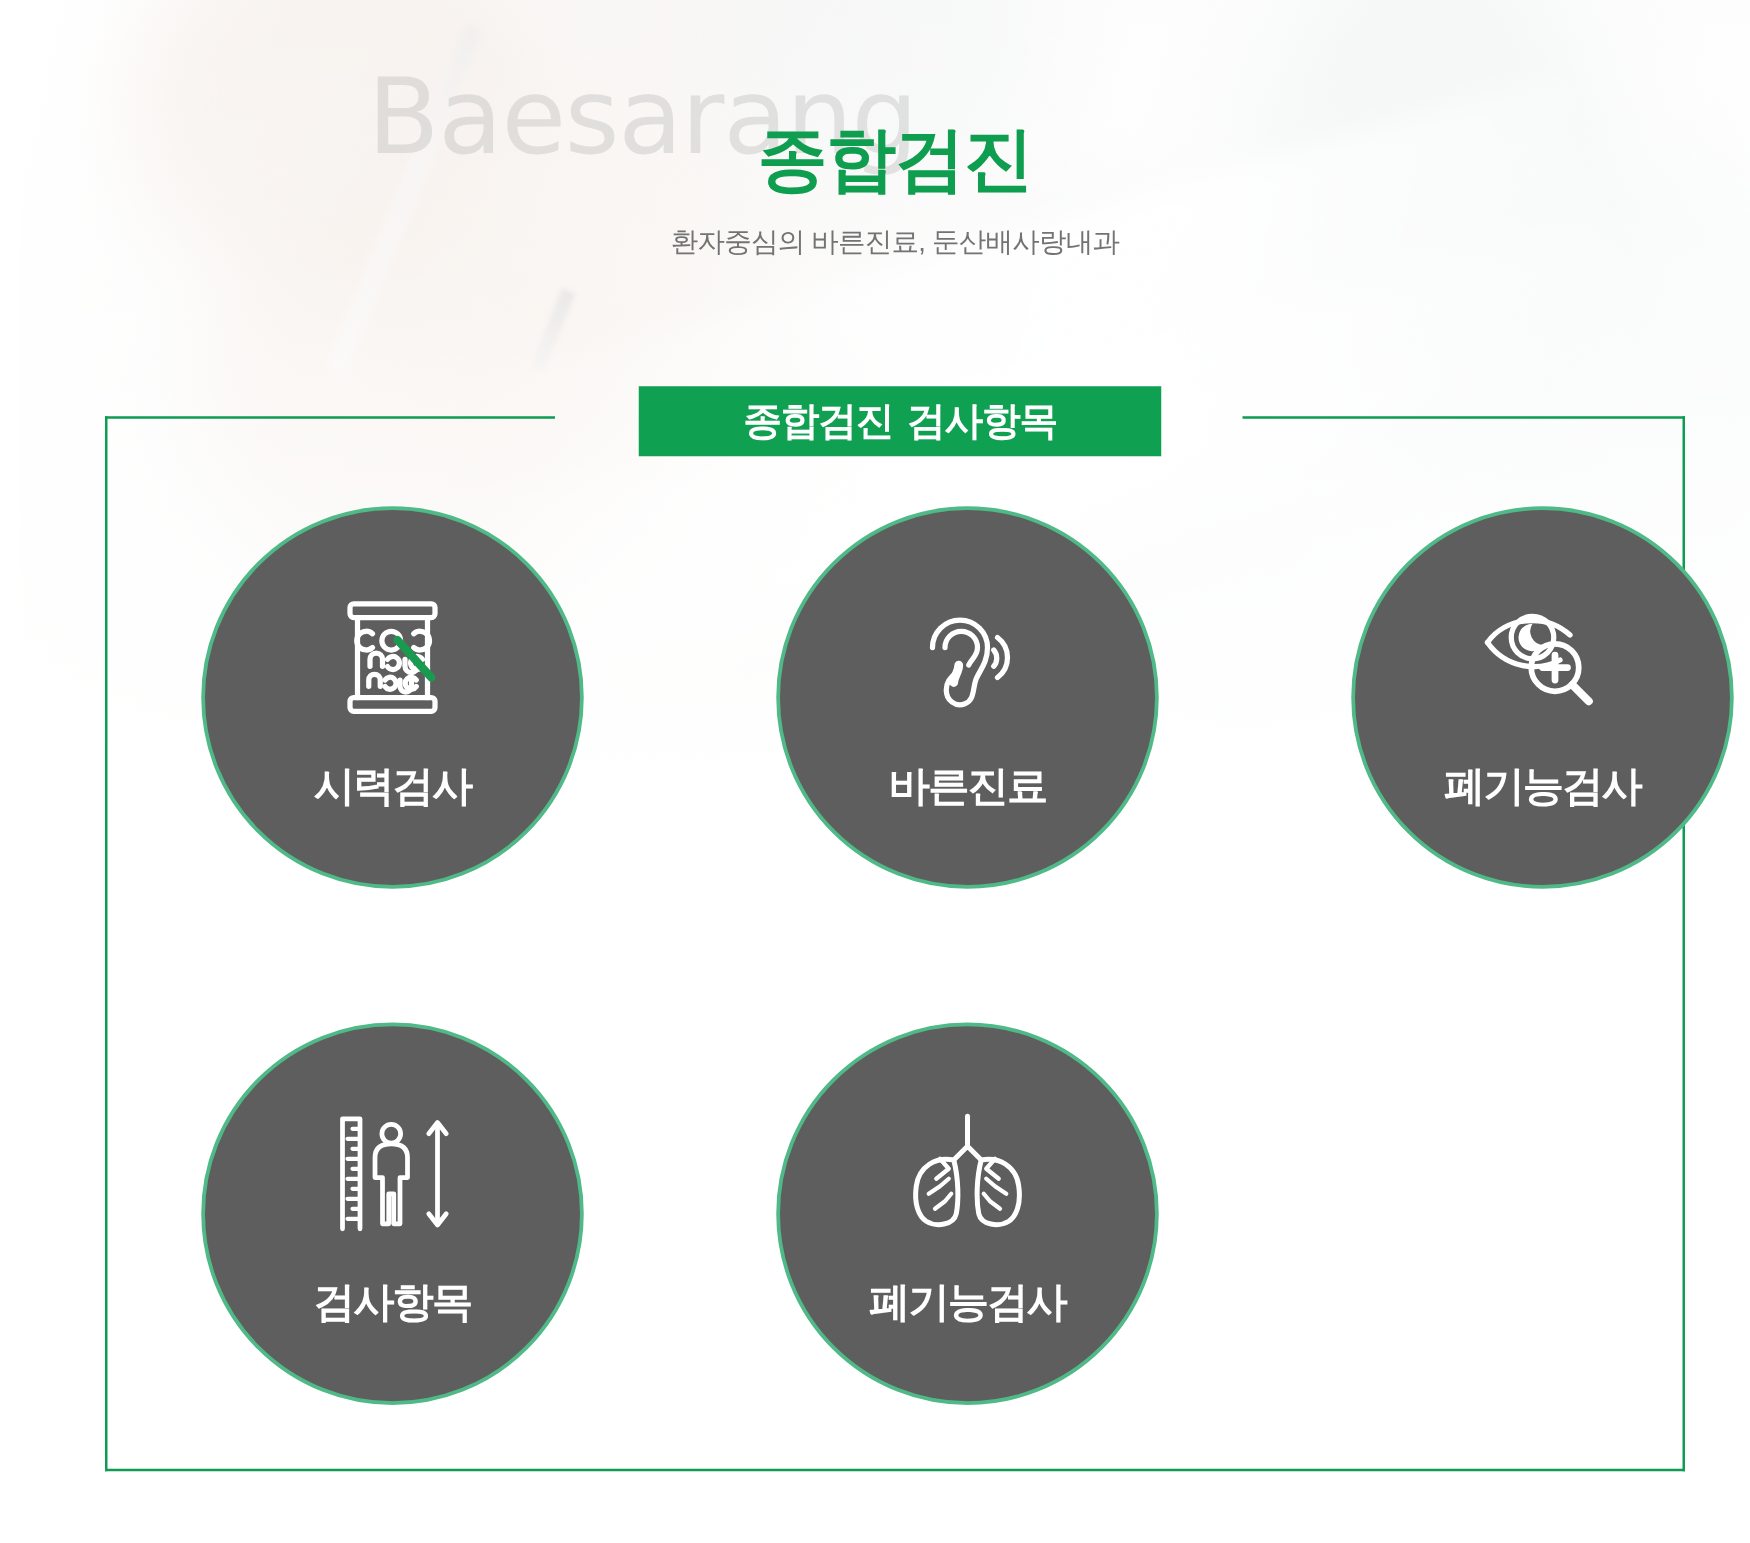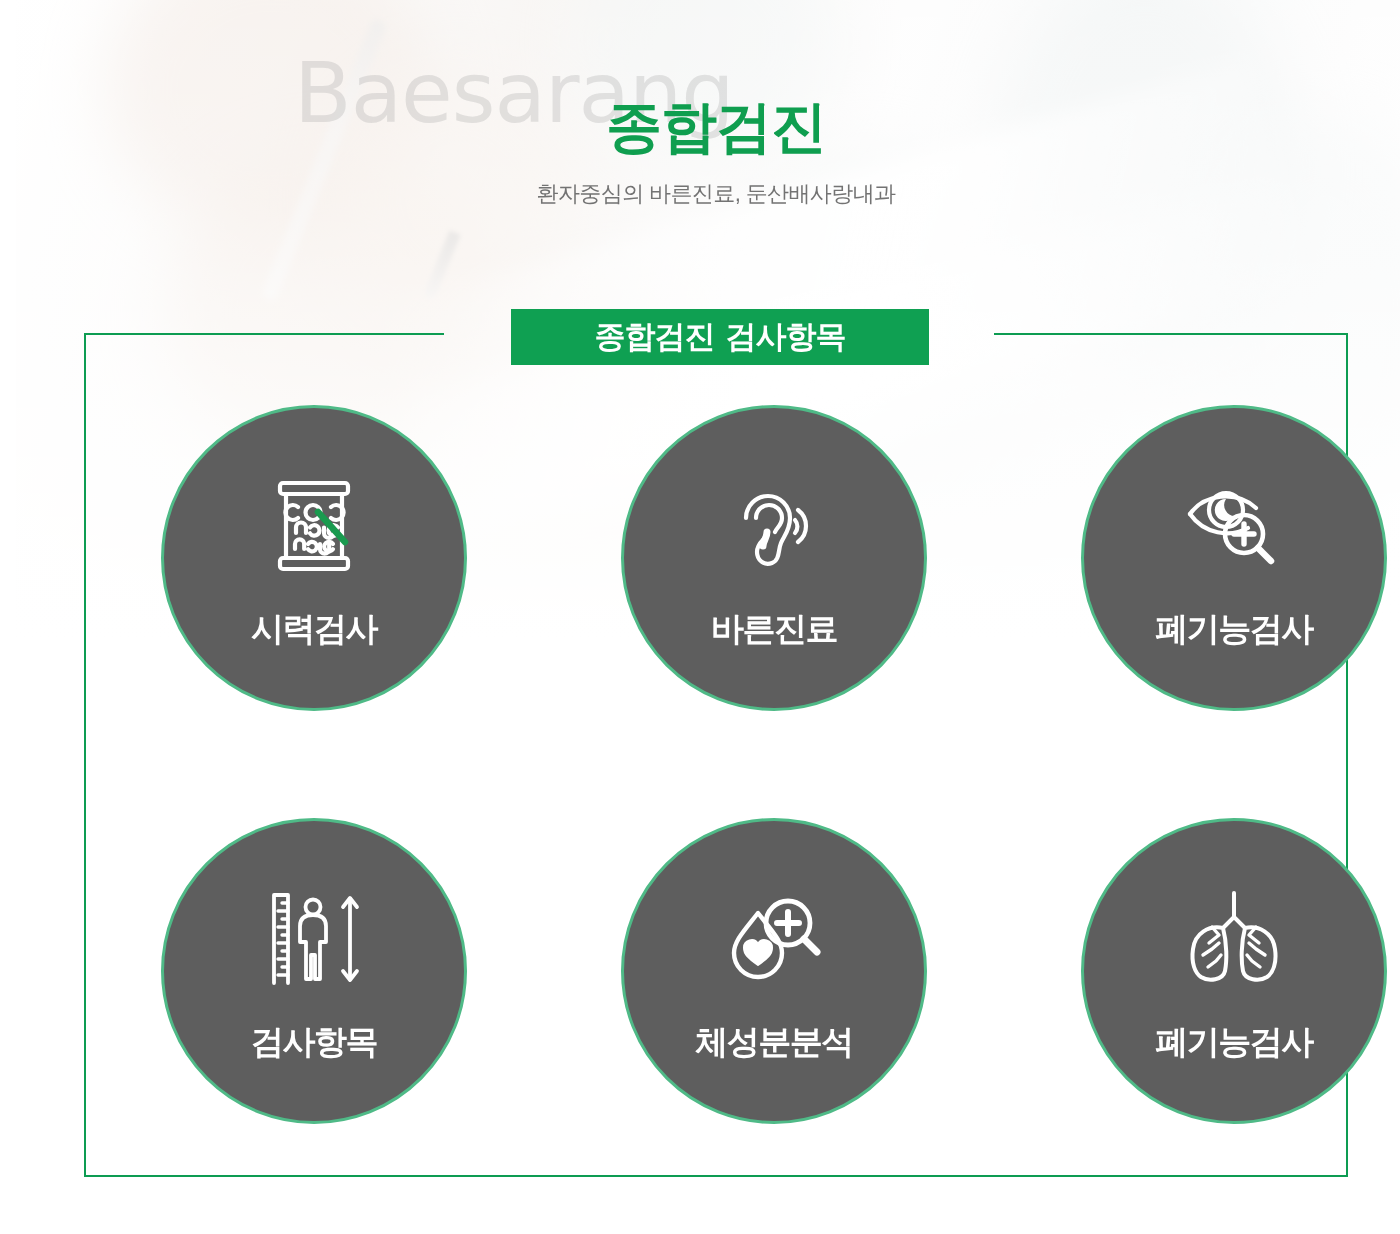--- a/index.html
+++ b/index.html
@@ -270,36 +270,20 @@
             <path d="M51 28 c-9 0 -13 4 -13 11 v16 h6 v37 h5 V68 h4 v24 h5 V55 h6 V39 c0 -7 -4 -11 -13 -11 Z"></path>
 
             <path d="M88 12 V92"></path>
             <path d="M81 20 L88 11 L95 20"></path>
             <path d="M81 84 L88 93 L95 84"></path>
           </svg>
         </div>
         <div class="label">검사항목</div>
       </div>
 
-      <div class="item">
-        <div class="icon-wrap">
-          <svg width="108" height="104" viewBox="0 0 108 104" fill="none" stroke="#ffffff" stroke-width="4.4" stroke-linecap="round" stroke-linejoin="round">
-
-            <path d="M38 26 C24 44 14 54 14 66 a24 24 0 0 0 48 0 c0 -12 -10 -22 -24 -40 Z"></path>
-
-            <path d="M38 78 c-10 -7 -14 -11 -14 -17 a7.5 7.5 0 0 1 14 -4 a7.5 7.5 0 0 1 14 4 c0 6 -4 10 -14 17 Z" fill="#ffffff" stroke="#ffffff" stroke-width="2"></path>
-
-            <circle cx="68" cy="36" r="22" stroke-width="4.8"></circle>
-            <path d="M84 52 L97 65" stroke-width="7"></path>
-
-            <path d="M68 25 V47 M57 36 H79" stroke-width="6"></path>
-          </svg>
-        </div>
-        <div class="label">체성분분석</div>
-      </div>
 
       <div class="item">
         <div class="icon-wrap">
           <svg width="110" height="104" viewBox="0 0 110 104" fill="none" stroke="#ffffff" stroke-width="4" stroke-linecap="round" stroke-linejoin="round">
 
             <path d="M55 6 V30"></path>
             <path d="M55 30 L44 41 M55 30 L66 41"></path>
 
             <path d="M44 41 C30 38 16 46 14 62 C12 76 16 86 22 90 C30 95 44 93 46 84 C48 74 48 56 44 41 Z"></path>
 

